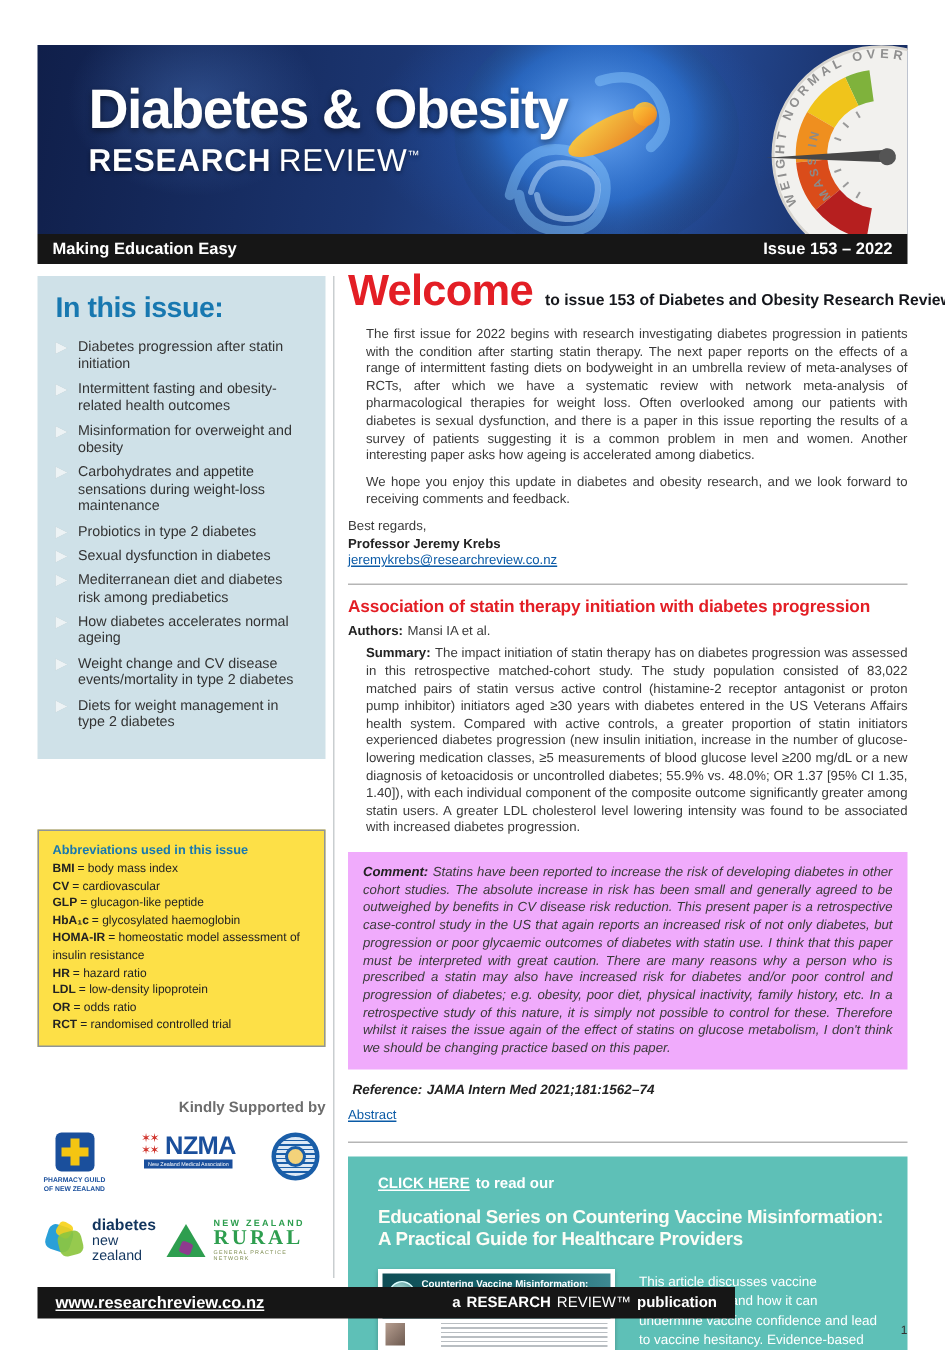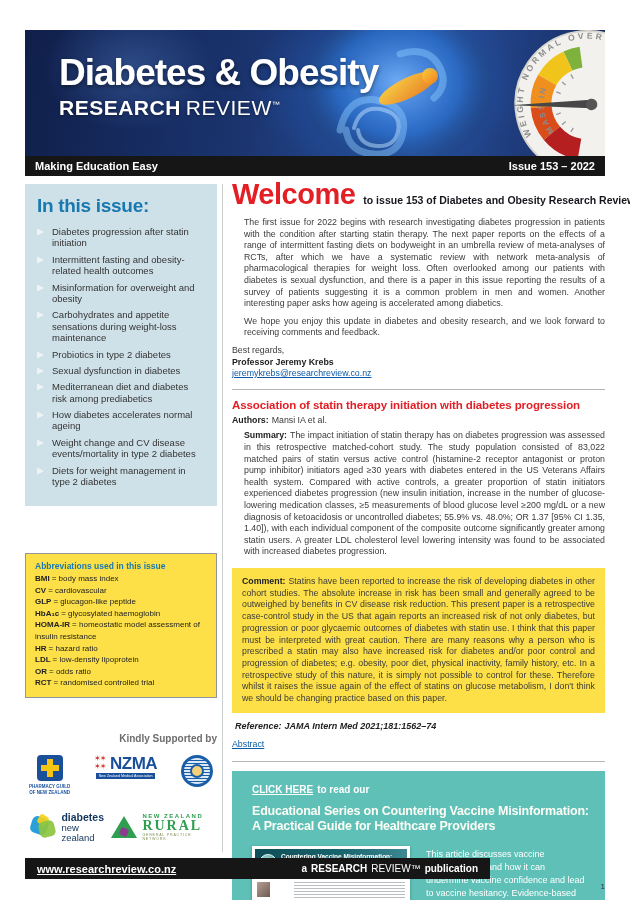--- a/index.html
+++ b/index.html
@@ -101,21 +101,21 @@
   .welcome-sub { color:#15171c; font-size:10.5px; font-weight:bold; margin-left:8px; }
   .para { font-size:8.8px; line-height:1.32; color:#3a3a3a; text-align:justify; margin-top:6px;margin-left:12px; }
   .signoff { margin-top:6px; font-size:8.8px; line-height:1.3; color:#3a3a3a; }
   .signer { font-weight:bold; color:#222; }
   a.mail, a.abstract { color:#0a5aa6; text-decoration:underline; font-size:8.8px; }
   .rule { border:0; border-top:1px solid #b5b5b5; margin:10px 0 9px 0; }
   .article-title { color:#e31e25; font-size:11.5px; font-weight:bold; white-space:nowrap; letter-spacing:-.1px; }
   .authors { font-size:8.8px; color:#3a3a3a; margin-top:4px; }
   .authors b, .para2 b, .comment b { color:#222; margin-right:3px; }
   .summary { margin-top:5px; }
-  .comment-box { background:#fde047; padding:8px 10px; margin-top:10px; }
+  .comment-box { background:#f0abfc; padding:8px 10px; margin-top:10px;font-style:italic; }
   .comment { font-size:8.8px; line-height:1.33; color:#3a3a3a; text-align:justify; }
   .reference { margin-top:8px; font-size:9px; font-style:italic; font-weight:bold; color:#222; }
   .reference span { margin-left:3px; }
   .abstract-line { margin-top:2px; }
 
   
   .banner { margin-top:8px; background:#5ec0b7; padding:13px 15px 14px 20px; }
   .click-line { font-size:10px; font-weight:bold; color:#fff; }
   .click-line a { color:#fff; text-decoration:underline; }
   .click-line .rest { margin-left:4px; }

